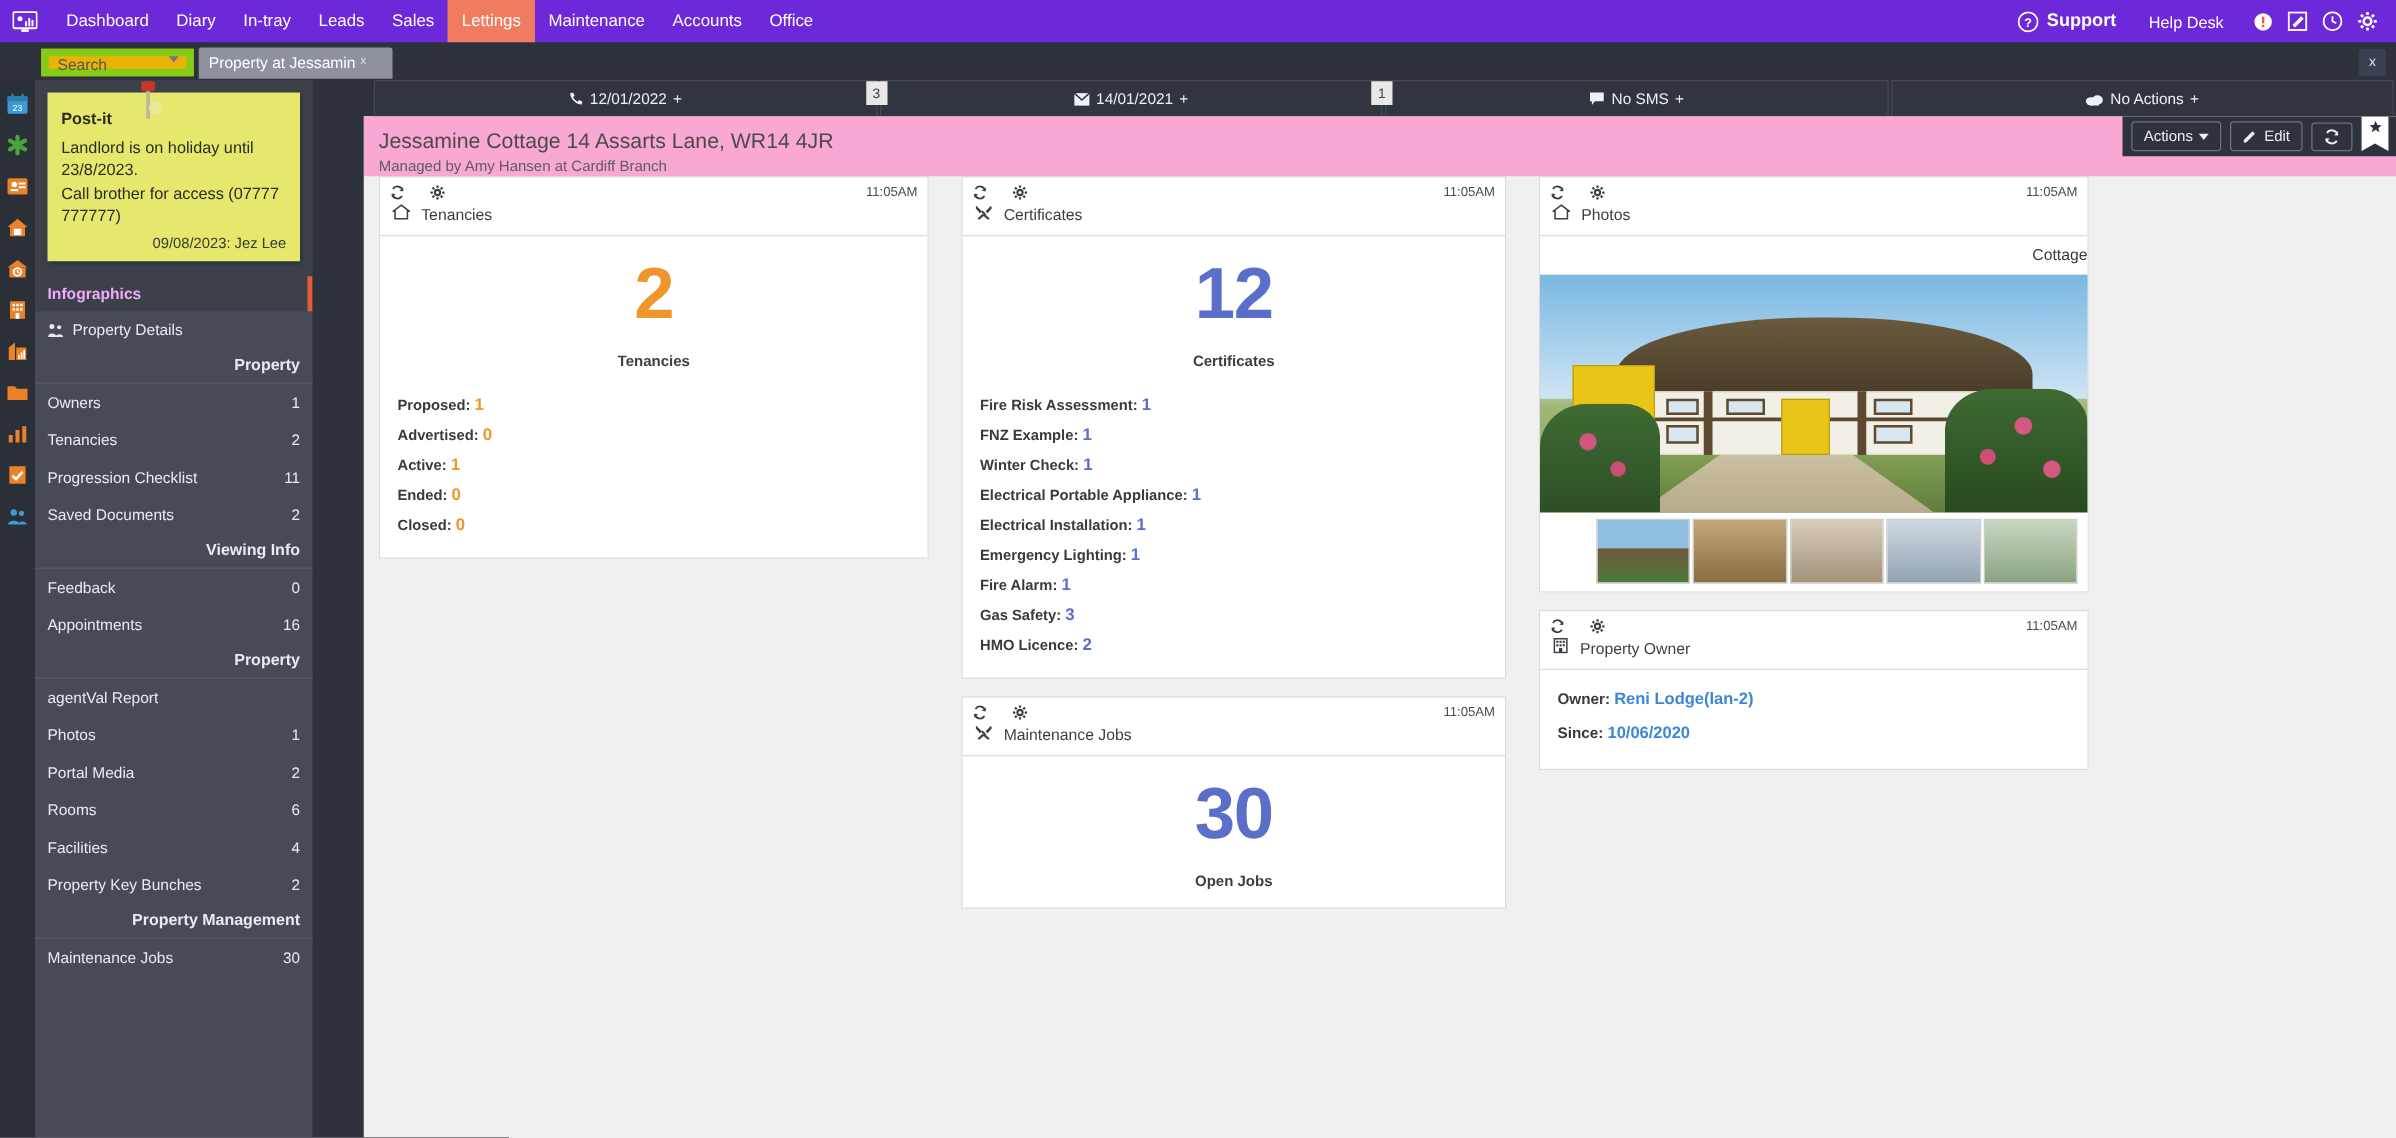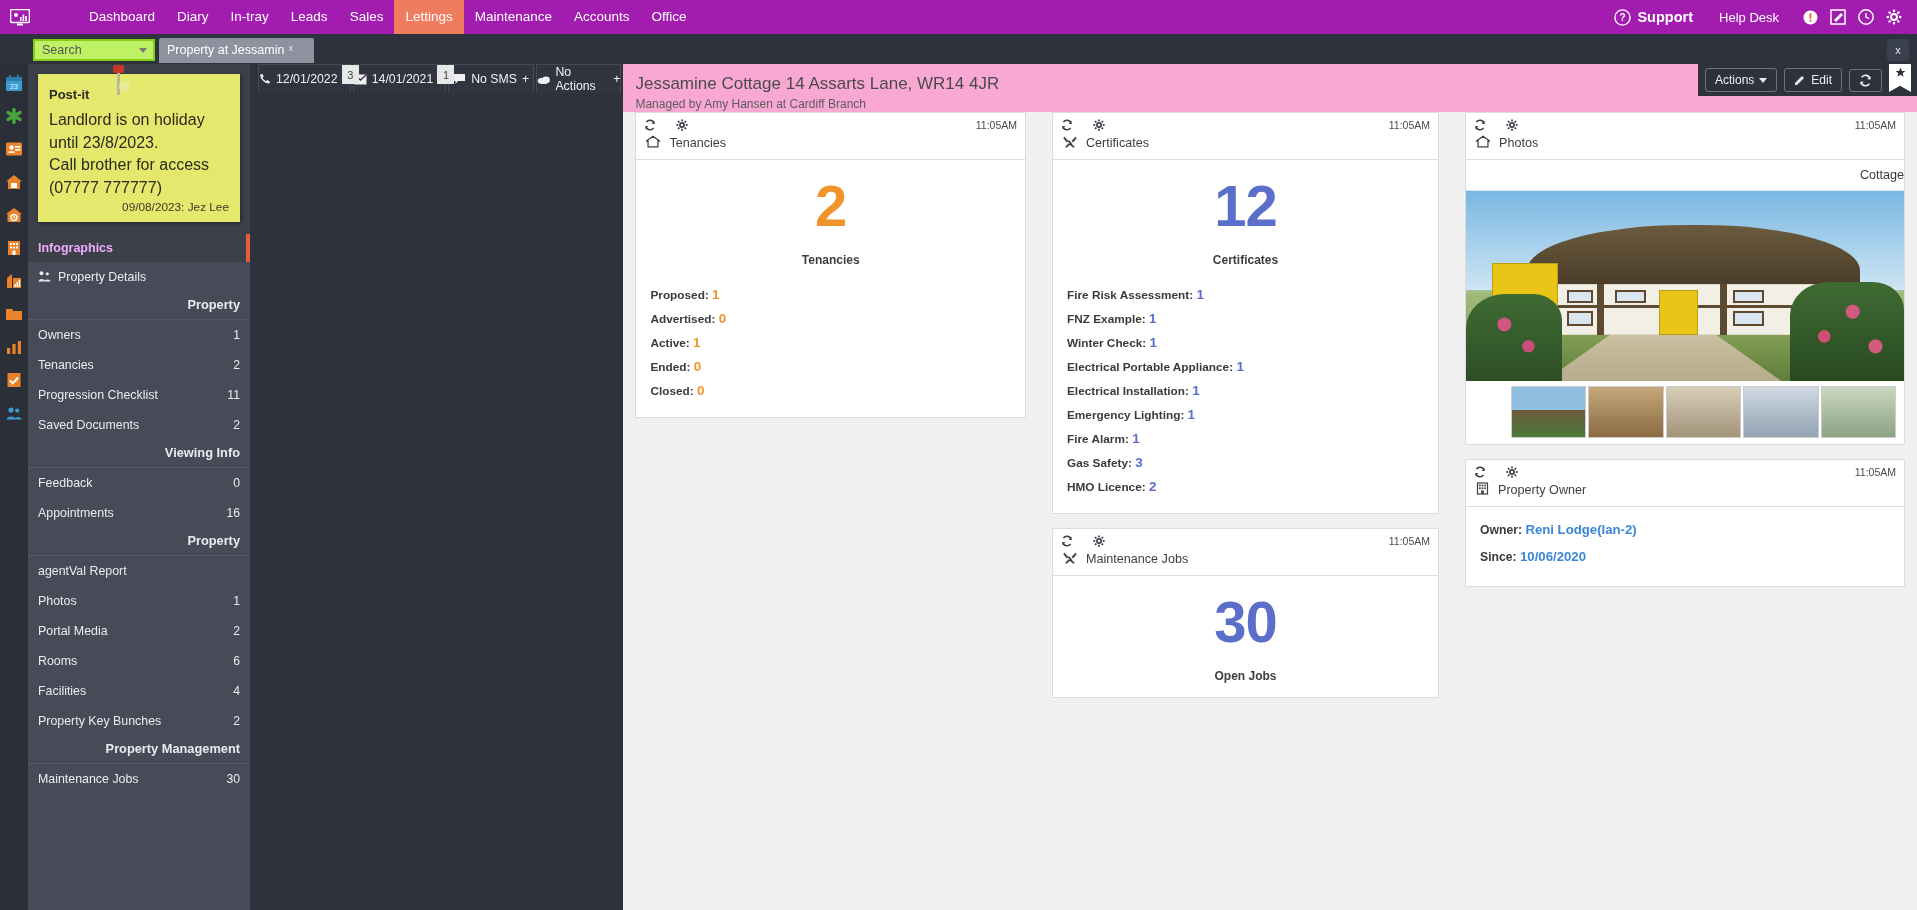--- a/index.html
+++ b/index.html
@@ -5,24 +5,23 @@
   * { box-sizing: border-box; margin: 0; padding: 0; }
   html, body {
     width: 1917px; height: 910px;
     font-family: "Liberation Sans", sans-serif;
     background: #2e323c;
     overflow: hidden;
   }
 
   
   .topnav {
-    height: 34px; background: #a21caf;
+    height: 34px; background: #6d28d9;
     display: flex; align-items: center;
     position: relative;
-    gap: 36px;
   }
   .brand-icon {
     width: 28px; height: 22px; margin: 0 8px 0 6px;
     display: flex; align-items: center; justify-content: center;
     color: #fff;
   }
   .brand-icon svg { display:block; }
   .nav-items { display: flex; align-items: stretch; height: 34px; }
   .nav-item {
     padding: 0 11px; height: 34px; line-height: 34px;
@@ -46,23 +45,23 @@
     color: #fff; cursor: pointer;
   }
 
   
   .secondbar {
     height: 30px; background: #2e323c;
     display: flex; align-items: flex-end; position: relative;
   }
   .searchbox {
     position: absolute; left: 33px; top: 5px;
-    width: 122px; height: 22px; background: #bef264;
-    border: 2px solid #84cc16;
-    display: flex; align-items: center;
+    width: 122px; height: 22px; background: #eab308;
+    border: 6px solid #84cc16;
+    display: flex; align-items: flex-start;
     font-size: 12.5px; color: #555;
     padding-left: 7px;
   }
   .searchbox .caret {
     margin-left: auto; margin-right: 6px;
     width: 0; height: 0;
     border-left: 4.5px solid transparent;
     border-right: 4.5px solid transparent;
     border-top: 5px solid #777;
   }
@@ -119,21 +118,21 @@
   .pin::before {
     content: ""; position: absolute; top: -4px; left: -4px;
     width: 11px; height: 8px; background: #c8382a; border-radius: 2px;
   }
   .pin::after {
     content: ""; position: absolute; top: 12px; left: 2px;
     width: 11px; height: 11px; background: #e8e99a;
     border-radius: 50%; opacity: .85;
   }
   .postit h4 { font-size: 13px; color: #2b2b20; margin-bottom: 7px; }
-  .postit p { font-size: 16px; color: #2b2b20; line-height: 1.42; }
+  .postit p { font-size: 13px; color: #2b2b20; line-height: 1.42; }
   .postit .sig {
     margin-top: auto; text-align: right;
     font-size: 11.8px; color: #3a3a2c;
   }
 
   .section-head {
     background: #3b4049; color: #f0abfc;
     font-size: 12.5px; font-weight: bold;
     padding: 7px 10px 7px 10px;
     position: relative;
@@ -152,21 +151,21 @@
   .nav-row .lbl { flex: 1; }
   .nav-row .cnt { color: #e9ebef; font-size: 12.2px; }
   .grp-title {
     text-align: right; color: #e9ebef;
     font-size: 12.8px; font-weight: bold;
     padding: 5px 10px 7px 10px;
     border-bottom: 1px solid #565b68;
   }
 
   
-  .mainarea { flex: 1; display: flex; flex-direction: row; min-width: 0; }
+  .mainarea { flex: 1; display: flex; flex-direction: column; min-width: 0; padding-left: 41px; }
 
   .tabstrip {
     height: 29px; background: #2e323c;
     display: flex; align-items: stretch;
     padding-left: 8px;
   }
   .commtab {
     flex: 1; position: relative;
     border: 1px solid #454a57; border-bottom: none;
     background: #31353f;

